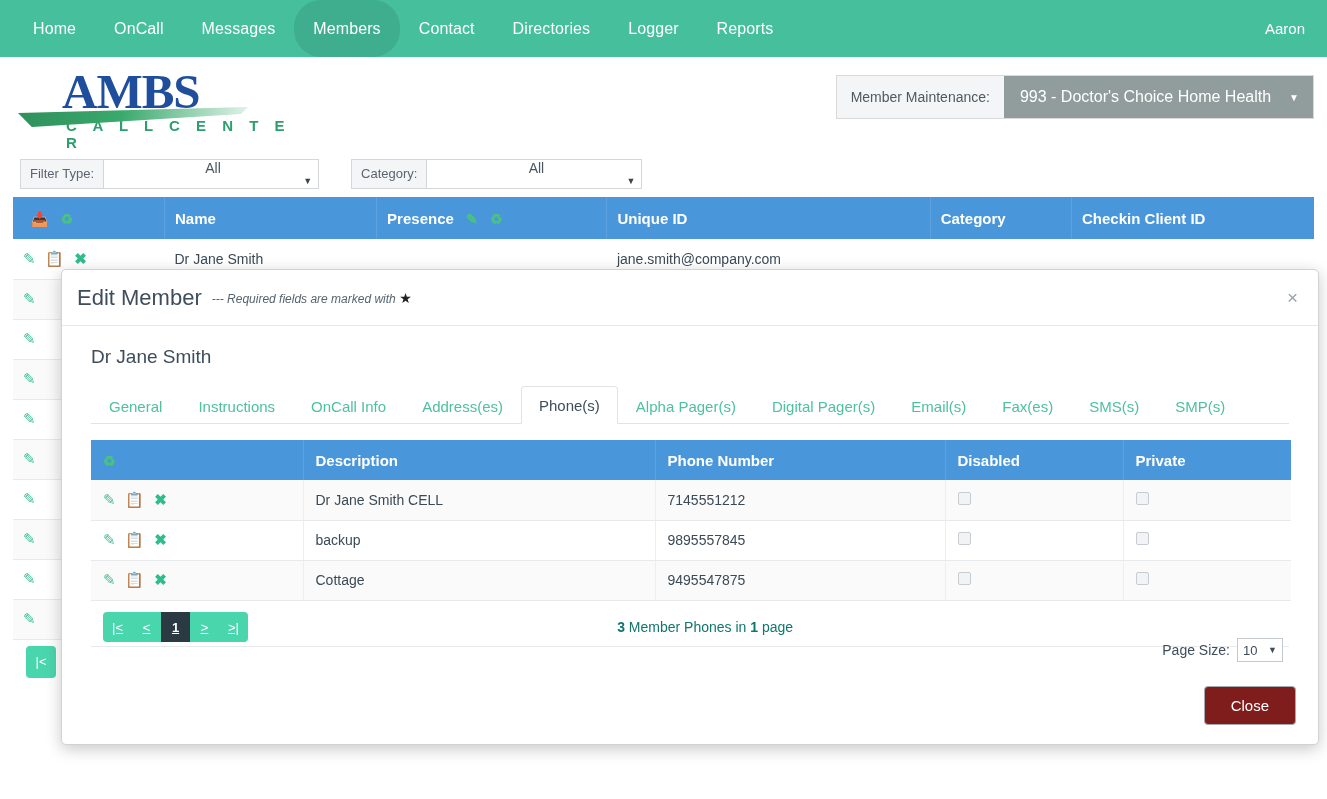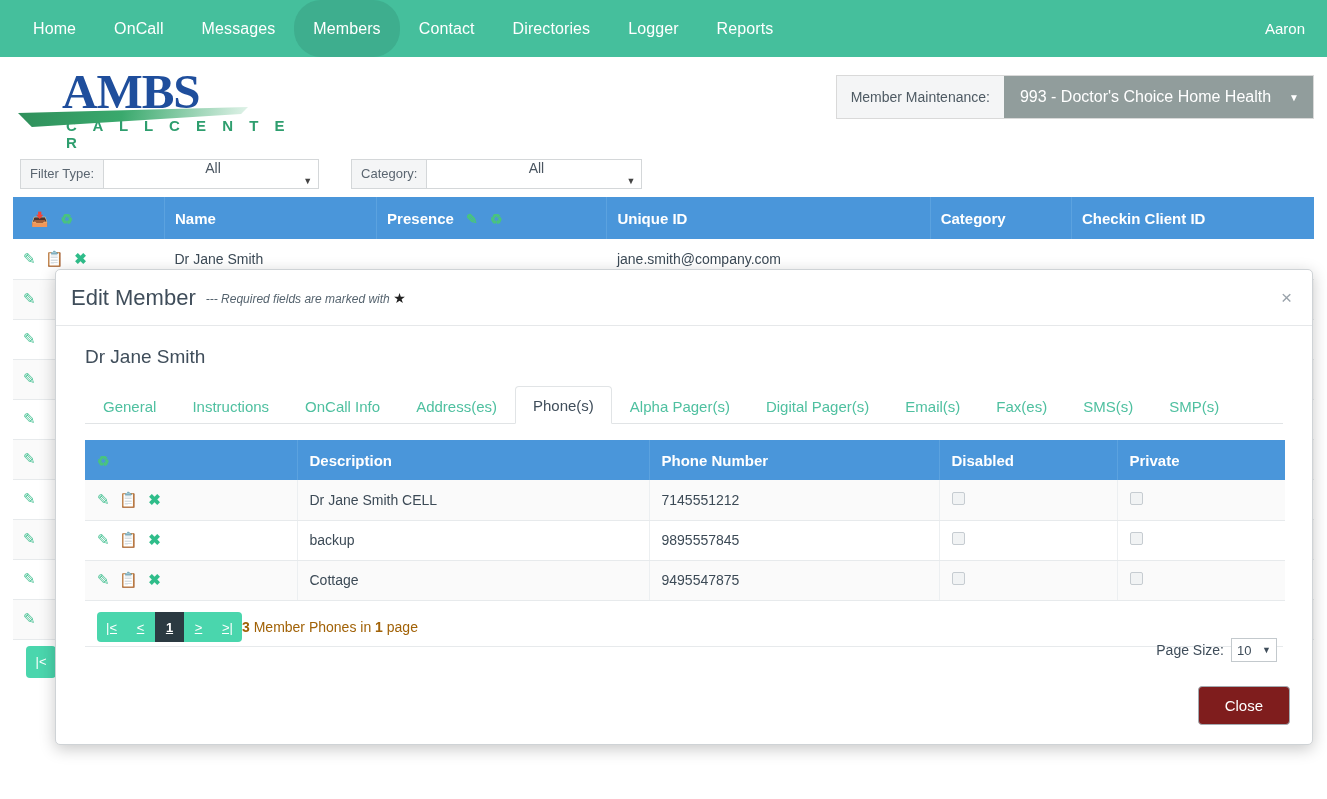--- a/index.html
+++ b/index.html
@@ -187,21 +187,21 @@
     height: 32px;
   }
   .bg-pager .pg {
     color: #fff; font-size: 13px;
     display: flex; align-items: center; justify-content: center;
     width: 30px; height: 32px; cursor: pointer;
   }
 
   
   .modal-backdrop {
-    position: absolute; left: 2px; top: 0; width: 1092px; height: 799px;
+    position: absolute; left: 8px; top: 0; width: 1092px; height: 799px;
     pointer-events: none;
     padding-left: 44px;
   }
   .modal {
     position: absolute;
     left: 53px; top: 269px;
     width: 1258px; height: 476px;
     background: #ffffff;
     border: 1px solid #cfd3d6;
     border-radius: 5px;
@@ -288,22 +288,22 @@
     border-radius: 4px; overflow: hidden; height: 30px;
     margin-left: 12px;
   }
   .pager .pg {
     color: #fff; font-size: 13px; text-decoration: underline;
     display: flex; align-items: center; justify-content: center;
     min-width: 29px; height: 30px; cursor: pointer;
   }
   .pager .pg.current { background: #2b3a42; color: #fff; font-weight: bold; }
   .subfoot-center {
-    flex: 1; 
-    font-size: 14px; color: #a16207;
+    flex: 1; text-align: center;
+    font-size: 14px; color: #0f766e;
   }
   .subfoot-center b { font-weight: bold; }
   .pagesize {
     display: flex; align-items: center; gap: 7px;
     font-size: 14px; color: #3f4d5a; margin-right: 6px; margin-top: 46px;
   }
   .pagesize-select {
     border: 1px solid #c3c9cd; background: #fff;
     height: 24px; min-width: 46px;
     display: flex; align-items: center;

